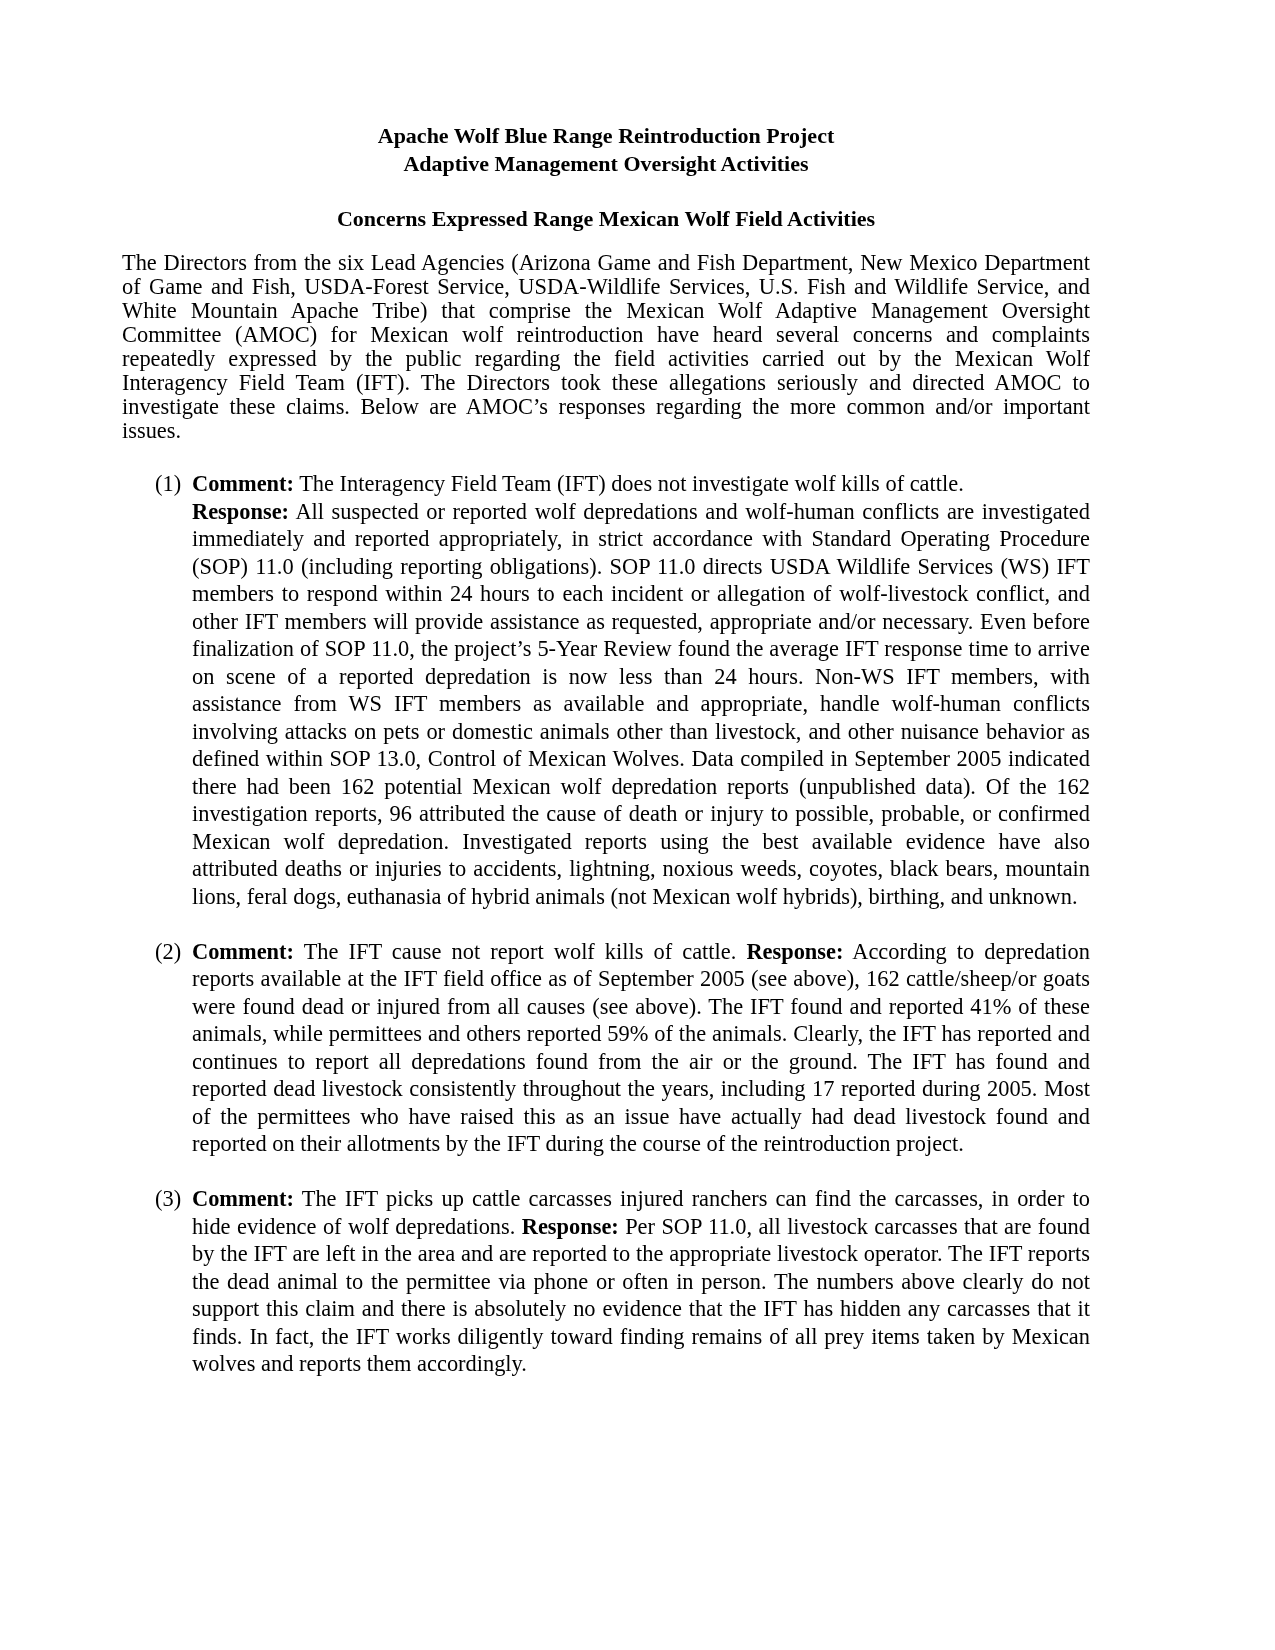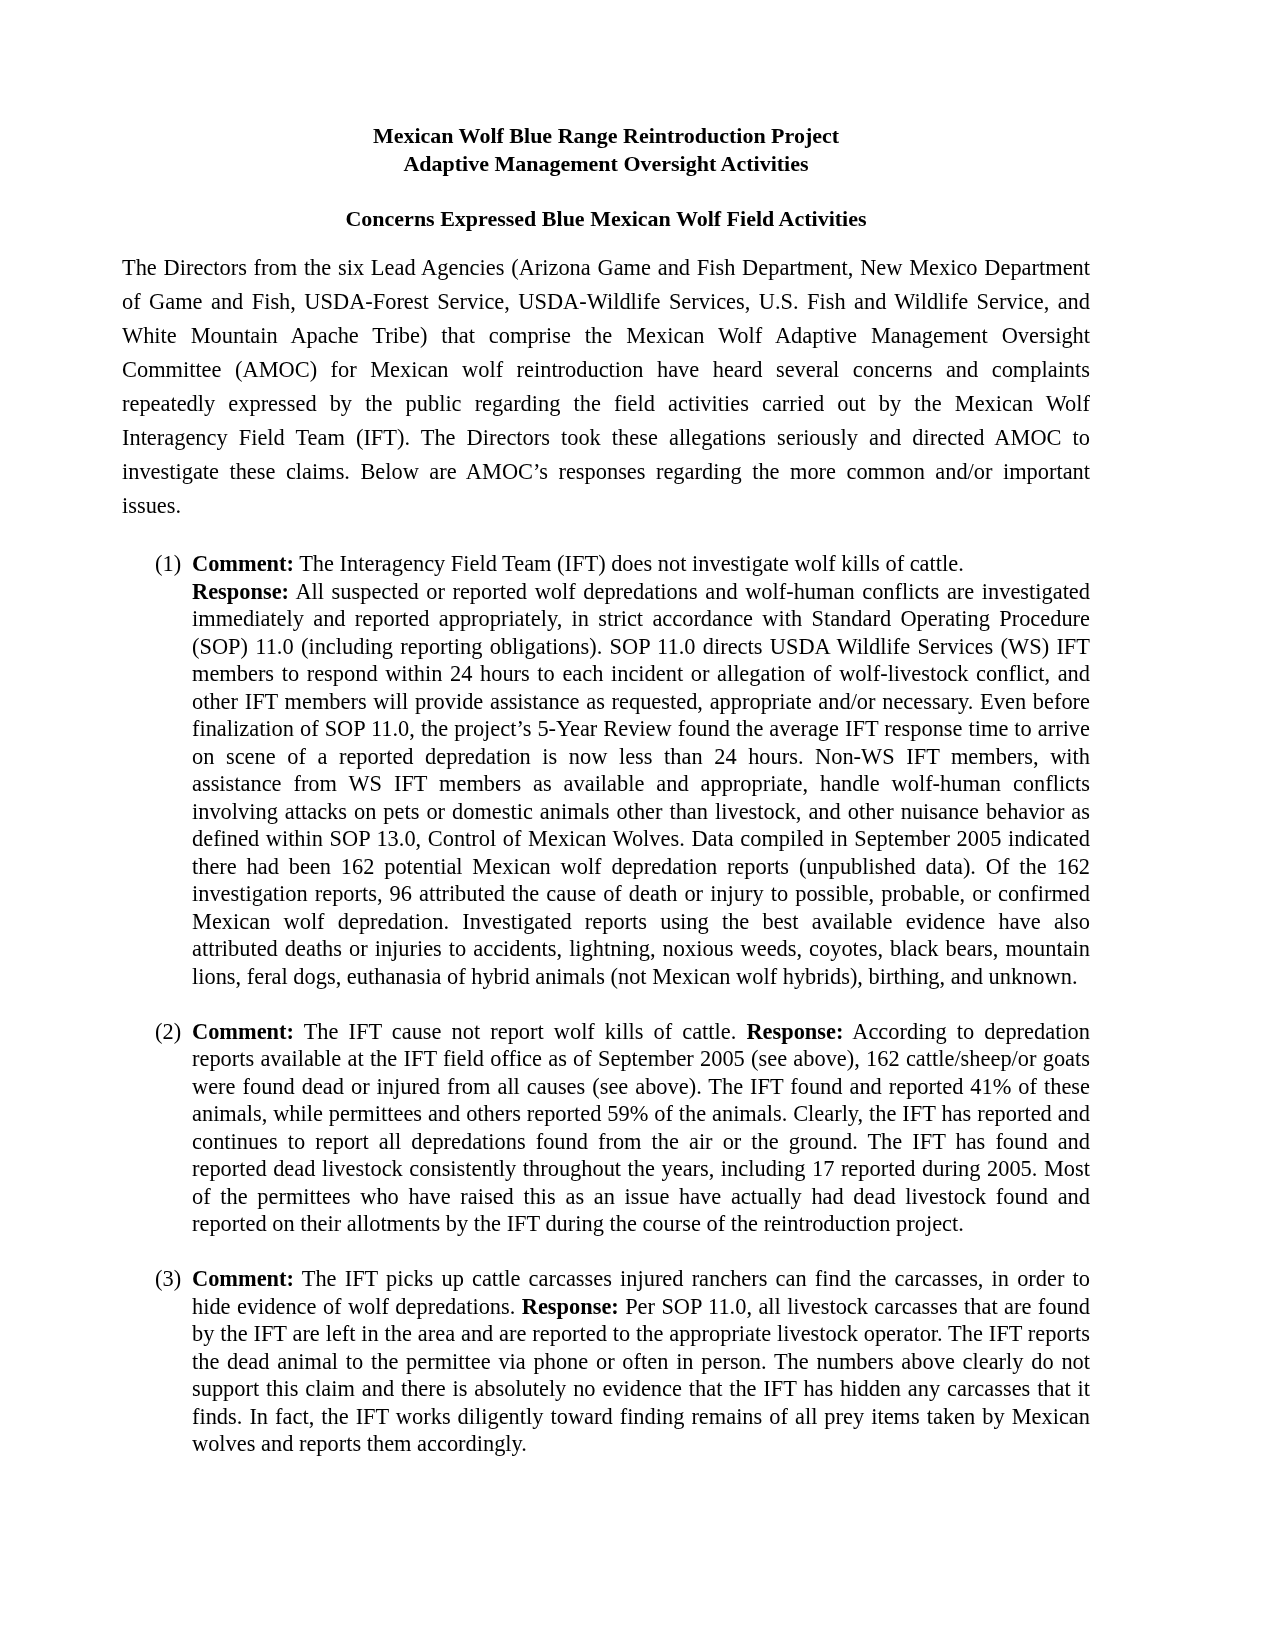--- a/index.html
+++ b/index.html
@@ -33,21 +33,21 @@
     .subtitle {
       margin-top: 27px;
       text-align: center;
       font-weight: bold;
       font-size: 22px;
       line-height: 28px;
     }
     .intro {
       margin-top: 18px;
       font-size: 22.4px;
-      line-height: 34px;
+      line-height: 24px;
       text-align: justify;
     }
     .items {
       list-style: none;
       margin: 27px 0 0 0;
       padding: 0;
     }
     .item {
       position: relative;
       padding-left: 70px;
@@ -64,25 +64,25 @@
     .label {
       font-weight: bold;
     }
   </style>
 </head>
 <body>
 
 <div class="page">
 
   <div class="title-block">
-    <span class="title-line">Mexican Wolf Blue Range Reintroduction Project</span>
+    <span class="title-line">Apache Wolf Blue Range Reintroduction Project</span>
     <span class="title-line">Adaptive Management Oversight Activities</span>
   </div>
 
-  <div class="subtitle">Concerns Expressed Blue Mexican Wolf Field Activities</div>
+  <div class="subtitle">Concerns Expressed Range Mexican Wolf Field Activities</div>
 
   <p class="intro">The Directors from the six Lead Agencies (Arizona Game and Fish Department, New Mexico Department of Game and Fish, USDA-Forest Service, USDA-Wildlife Services, U.S. Fish and Wildlife Service, and White Mountain Apache Tribe) that comprise the Mexican Wolf Adaptive Management Oversight Committee (AMOC) for Mexican wolf reintroduction have heard several concerns and complaints repeatedly expressed by the public regarding the field activities carried out by the Mexican Wolf Interagency Field Team (IFT). The Directors took these allegations seriously and directed AMOC to investigate these claims. Below are AMOC’s responses regarding the more common and/or important issues.</p>
 
   <ol class="items">
     <li class="item">
       <span class="item-number">(1)</span>
       <span class="label">Comment:</span>
       <span>The Interagency Field Team (IFT) does not investigate wolf kills of cattle.</span>
       <br>
       <span class="label">Response:</span>

